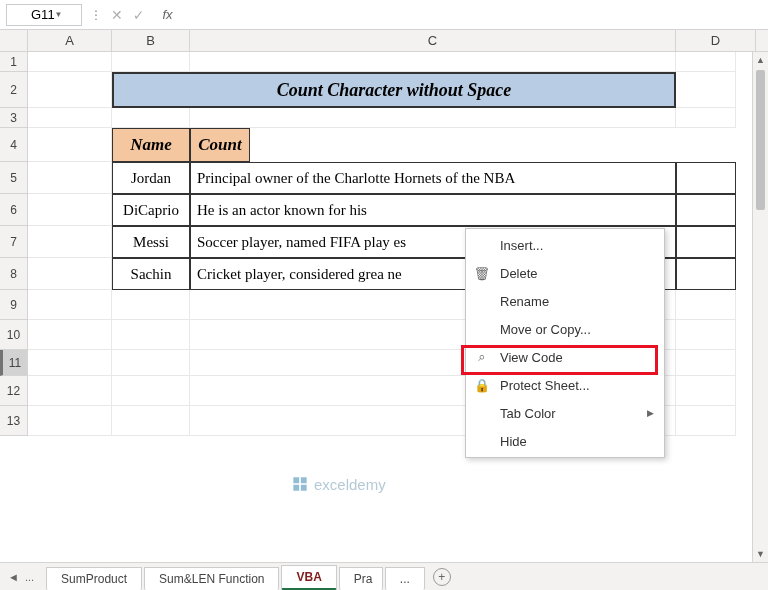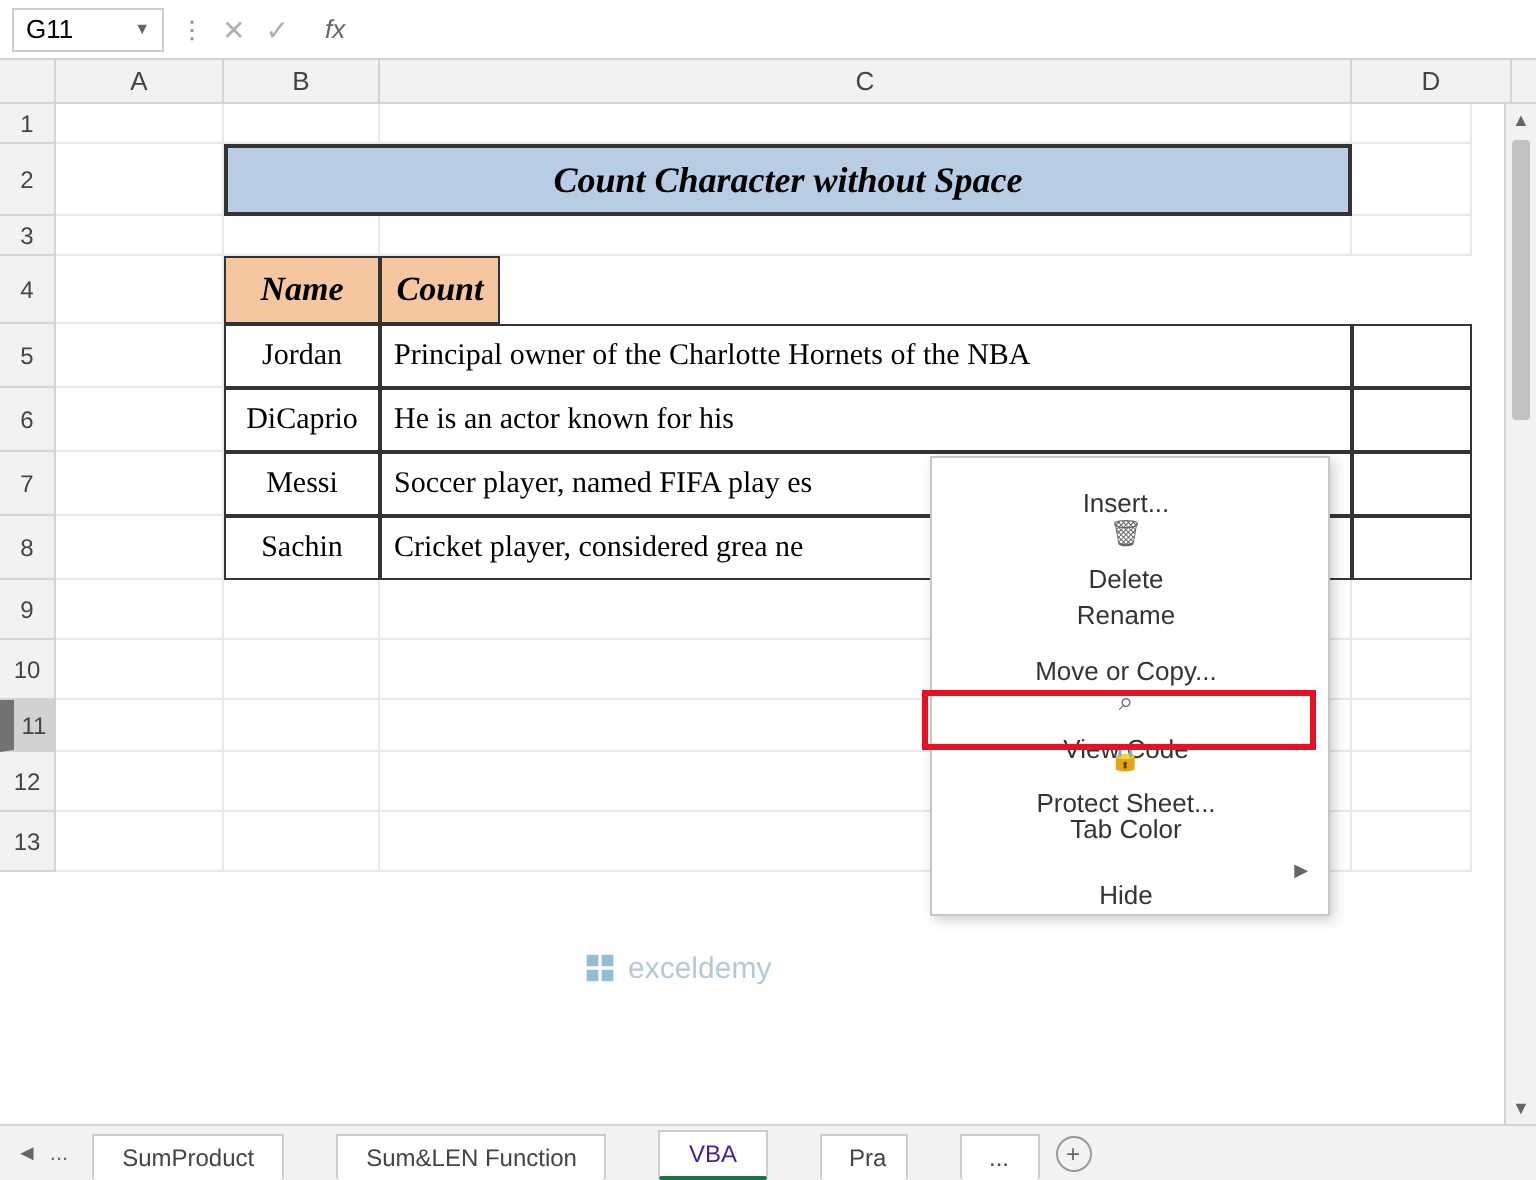--- a/index.html
+++ b/index.html
@@ -1,60 +1,60 @@
 <!DOCTYPE html>
 <html><head>
   <meta charset="utf-8">
   <style>
     * { box-sizing: border-box; margin: 0; padding: 0; }
     body { font-family: "Segoe UI", Arial, sans-serif; font-size: 14px; background: #fff; overflow: hidden; width: 768px; height: 590px; position: relative; }
     
     .namebox-bar { display: flex; align-items: center; height: 30px; border-bottom: 1px solid #d4d4d4; background: #fff; padding: 0 6px; gap: 8px; }
-    .namebox { width: 76px; height: 22px; border: 1px solid #ccc; display: flex; align-items: center; padding: 0 6px; font-size: 13px; justify-content: space-between; }
+    .namebox { width: 76px; height: 22px; border: 1px solid #ccc; display: flex; align-items: center; padding: 0 24px; font-size: 13px; justify-content: space-between; }
     .namebox .dd { font-size: 8px; color: #666; }
     .fx-section { display: flex; align-items: center; gap: 10px; color: #b0b0b0; }
     .fx-label { font-style: italic; color: #666; font-size: 13px; margin-left: 8px; }
     .vdots { letter-spacing: -1px; font-size: 12px; color: #888; }
     
     .grid-wrap { position: relative; }
     .col-headers { display: flex; height: 22px; background: #f3f2f1; border-bottom: 1px solid #d4d4d4; }
     .rh-spacer { width: 28px; border-right: 1px solid #d4d4d4; background: #f3f2f1; }
     .ch { text-align: center; font-size: 13px; color: #444; border-right: 1px solid #d4d4d4; display: flex; align-items: center; justify-content: center; }
     .ch-A { width: 84px; } .ch-B { width: 78px; } .ch-C { width: 486px; } .ch-D { width: 80px; }
     
     .rows { }
     .row { display: flex; height: 30px; }
     .row.short { height: 20px; }
     .row.r11 { height: 26px; }
     .rh { width: 28px; background: #f3f2f1; border-right: 1px solid #d4d4d4; border-bottom: 1px solid #d4d4d4; display: flex; align-items: center; justify-content: center; font-size: 12px; color: #444; }
-    .rh.active { background: #d2d2d2; border-left: 7px solid #737373; }
+    .rh.active { background: #d2d2d2; border-left: 3px solid #737373; }
     .cell { border-right: 1px solid #e8e8e8; border-bottom: 1px solid #e8e8e8; }
     .c-A { width: 84px; } .c-B { width: 78px; } .c-C { width: 486px; } .c-D { width: 60px; }
     
     .title-cell { width: 564px; background: #b8cce4; border: 2px solid #333; display: flex; align-items: center; justify-content: center; font-family: Georgia, serif; font-weight: bold; font-style: italic; font-size: 18px; }
     
     .hdr-cell { background: #f4c7a1; border: 1.5px solid #333; display: flex; align-items: center; justify-content: center; font-family: Liberation Serif, serif; font-weight: bold; font-style: italic; font-size: 17px; }
     .data-cell { border: 1.5px solid #333; display: flex; align-items: center; justify-content: center; font-family: Liberation Serif, serif; font-size: 15px; padding: 0 6px; white-space: nowrap; overflow: hidden; }
     
     .context-menu { position: absolute; left: 465px; top: 228px; width: 200px; background: #fff; border: 1px solid #c6c6c6; box-shadow: 2px 2px 6px rgba(0,0,0,0.2); padding: 2px 0; z-index: 100; }
-    .menu-item { display: flex; align-items: center; height: 28px; padding: 0 10px 0 6px; font-size: 13px; color: #333; gap: 8px; flex-direction: column; }
+    .menu-item { display: flex; align-items: center; height: 28px; padding: 0 10px 0 6px; font-size: 13px; color: #333; gap: 8px; }
     .menu-item.disabled { color: #aaa; }
     .menu-item .mi-icon { width: 20px; height: 20px; display: flex; align-items: center; justify-content: center; font-size: 13px; color: #666; }
     .menu-item .submenu-arrow { margin-left: auto; font-size: 9px; color: #666; }
     .menu-highlight { position: absolute; left: 461px; top: 345px; width: 197px; height: 30px; border: 3px solid #e81123; z-index: 101; pointer-events: none; }
     
     .watermark { position: absolute; left: 290px; top: 474px; display: flex; align-items: center; gap: 4px; color: #9bb8c9; font-size: 15px; opacity: 0.75; z-index: 50; }
     .watermark .wm-icon { width: 20px; height: 20px; }
     
     .tab-strip { position: absolute; bottom: 0; left: 0; right: 0; height: 28px; background: #f3f2f1; border-top: 1px solid #d4d4d4; display: flex; align-items: center; padding: 0 6px; }
     .tab-nav { display: flex; gap: 2px; color: #666; font-size: 11px; align-items: center; }
     .tab-nav span { padding: 0 2px; }
-    .tabs { display: flex; margin-left: 10px; height: 100%; align-items: flex-end; gap: 24px; }
+    .tabs { display: flex; margin-left: 10px; height: 100%; align-items: flex-end; }
     .tab { padding: 4px 14px; border: 1px solid #ccc; border-bottom: none; background: #fff; font-size: 12px; color: #444; margin-right: 2px; border-radius: 0 0 2px 2px; }
-    .tab.active { background: #fff; border-bottom: 2px solid #217346; font-weight: normal; color: #4c1d95; }
+    .tab.active { background: #fff; border-bottom: 2px solid #217346; font-weight: bold; color: #7f1d1d; }
     .tab.cut { max-width: 44px; overflow: hidden; white-space: nowrap; }
     .add-sheet { width: 18px; height: 18px; border: 1px solid #999; border-radius: 50%; display: flex; align-items: center; justify-content: center; font-size: 12px; color: #666; margin-left: 6px; }
     
     .scroll-v { position: absolute; right: 0; top: 52px; bottom: 28px; width: 16px; background: #f3f2f1; border-left: 1px solid #d4d4d4; }
     .scroll-v .arrow { height: 16px; display: flex; align-items: center; justify-content: center; font-size: 9px; color: #666; }
     .scroll-v .thumb { position: absolute; top: 18px; left: 3px; right: 3px; height: 140px; background: #c1c1c1; border-radius: 2px; }
   </style>
 </head>
 <body>
 

